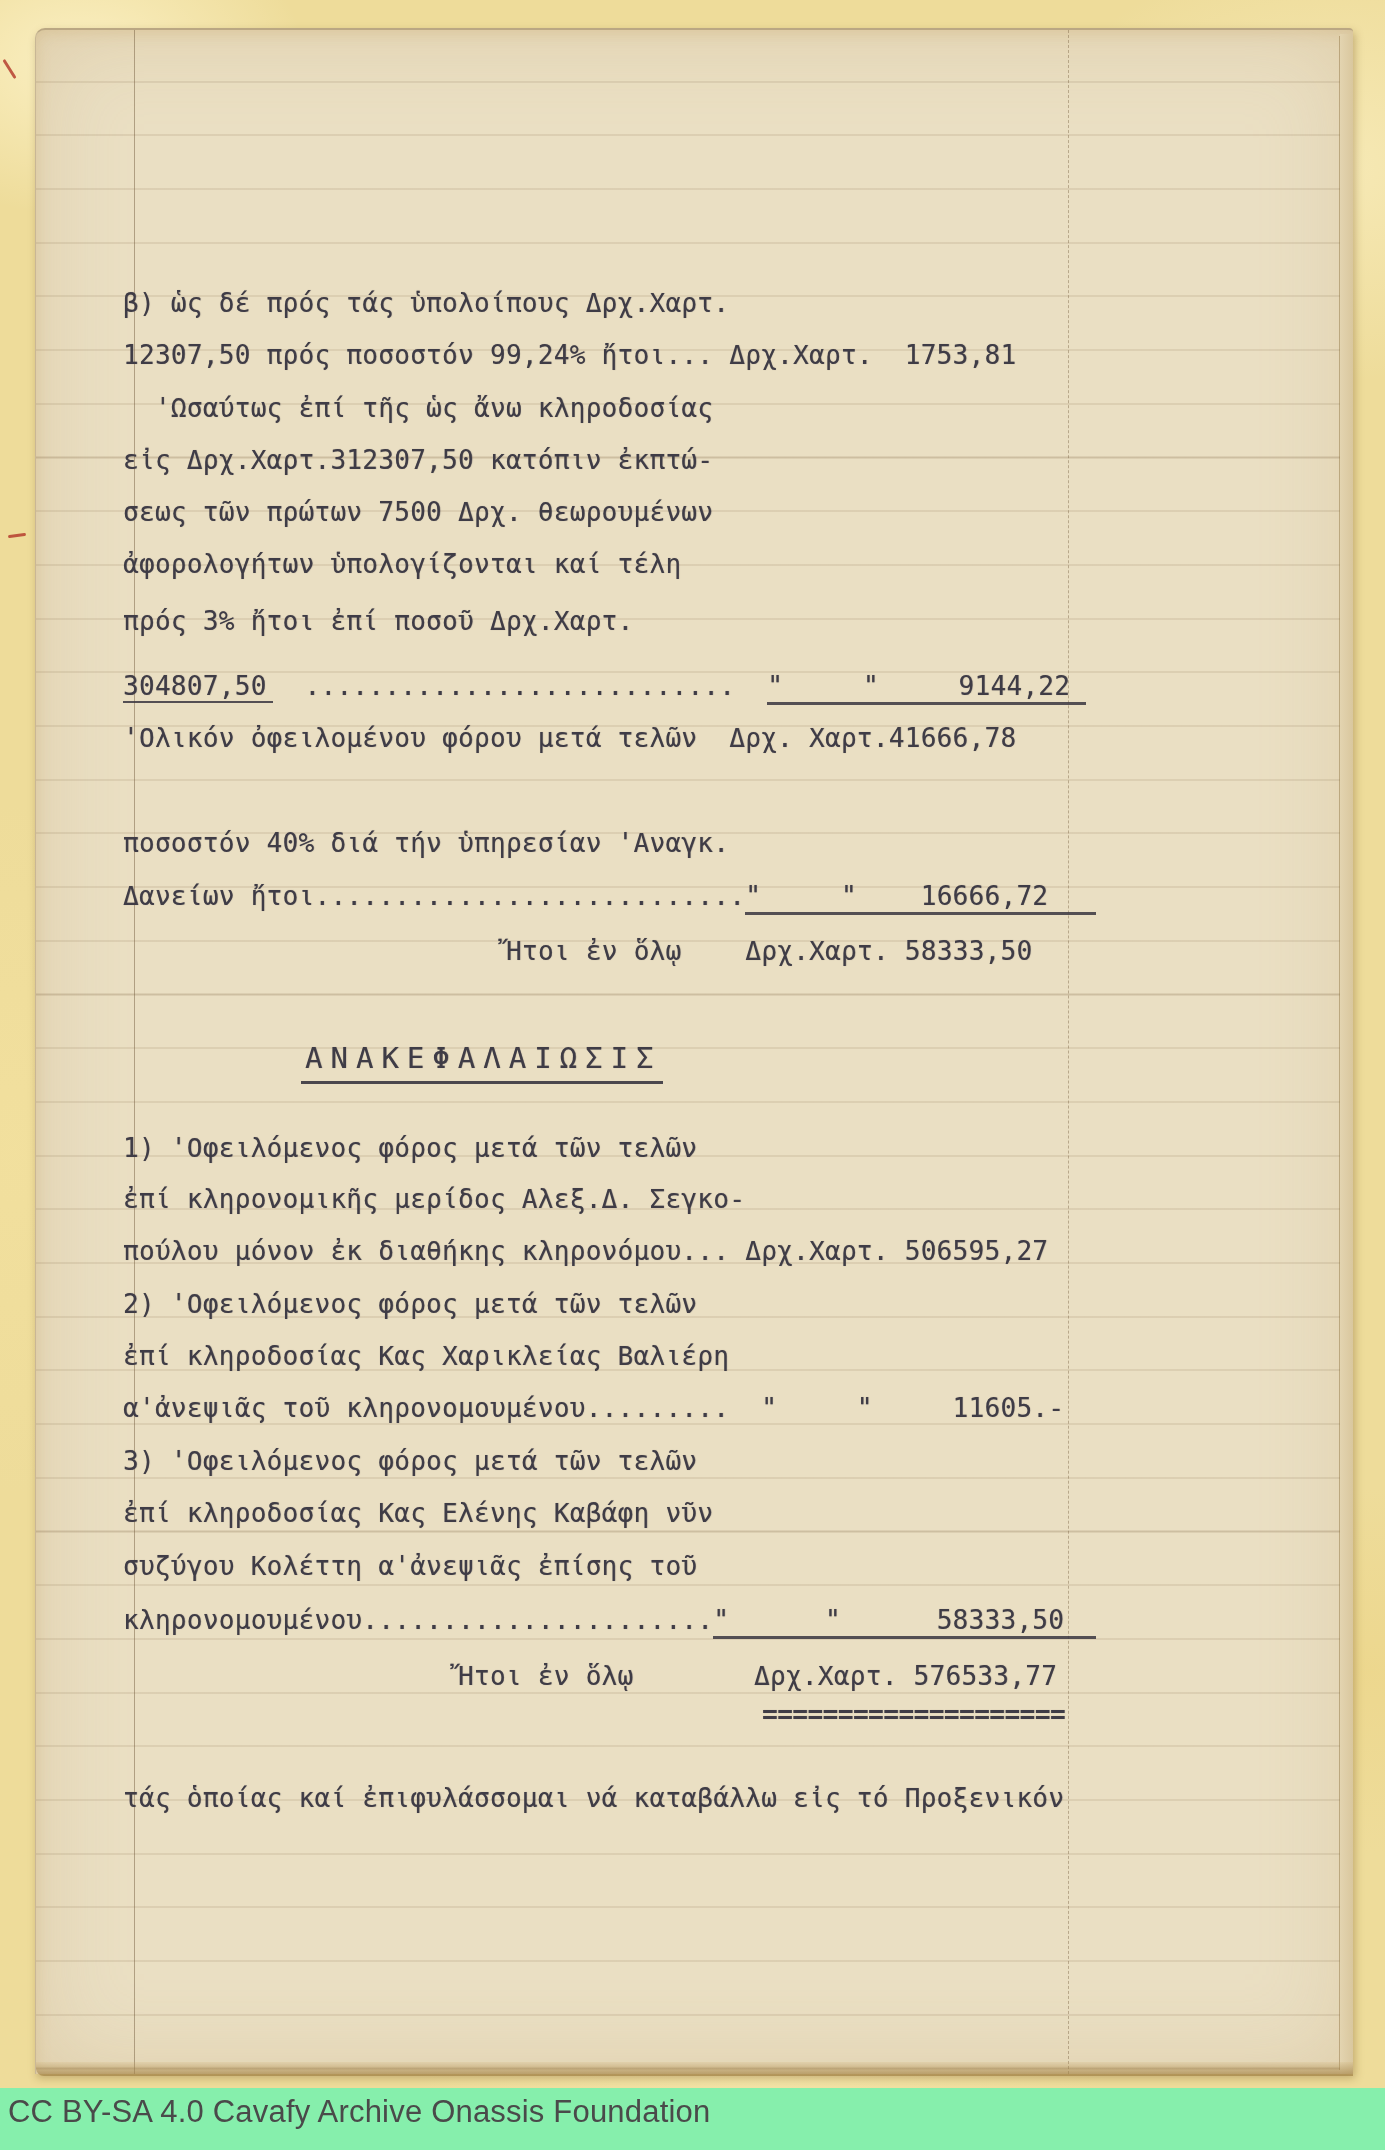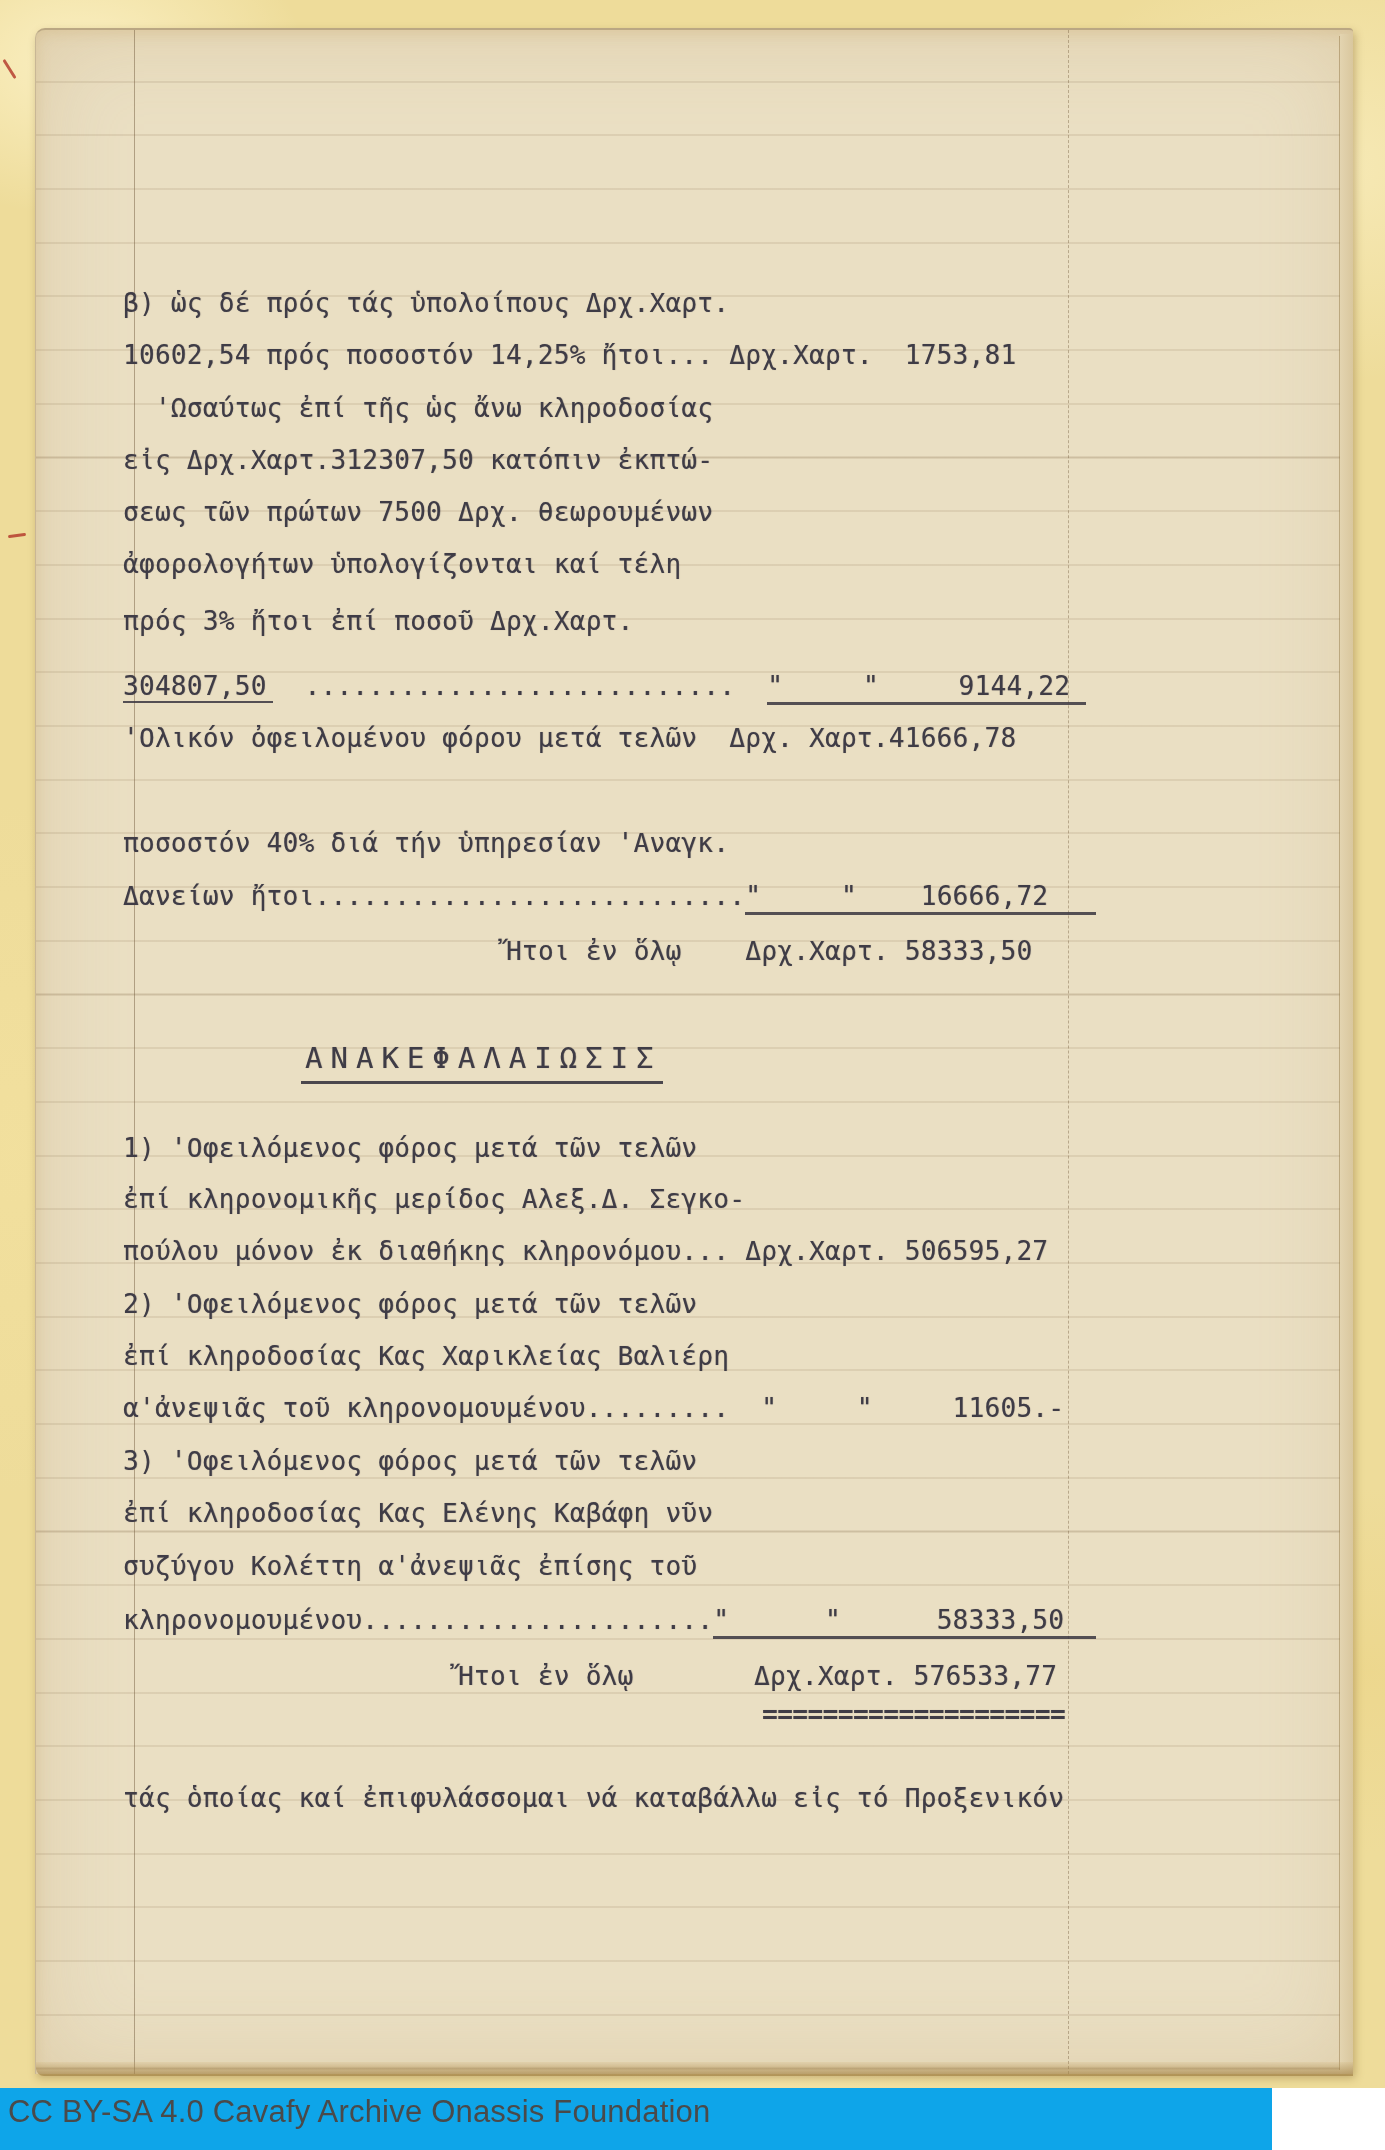--- a/index.html
+++ b/index.html
@@ -60,21 +60,21 @@
     letter-spacing:8px;font-size:29px;
     border-bottom:3px solid rgba(58,54,64,.9);
     padding:0 2px 6px 4px;
   }
   .rule-eq{letter-spacing:-.5px;font-weight:bold;}
   .red-mark{position:absolute;background:#b23327;opacity:.8;border-radius:2px;}
   .red-mark.m1{left:8px;top:58px;width:3px;height:22px;transform:rotate(-32deg);}
   .red-mark.m2{left:8px;top:534px;width:18px;height:3px;transform:rotate(-8deg);}
   
   .credit-strip{
-    position:absolute;left:0;top:2088px;width:1272px;height:62px;background:#0ea5e9;
+    position:absolute;left:0;top:2088px;width:1385px;height:62px;background:#86efac;
   }
   .credit-strip span{
     position:absolute;left:8px;top:6px;
     font-family:"Liberation Sans","DejaVu Sans",sans-serif;
     font-size:31px;font-weight:500;color:#4a4a4a;letter-spacing:.2px;
   }
 </style>
 </head>
 <body>
 
@@ -83,21 +83,21 @@
   <div class="red-mark m2"></div>
 
   <div class="paper">
     <div class="ruling"></div>
     <div class="vrule left"></div>
     <div class="vrule right"></div>
     <div class="edge-right-strip"></div>
     <div class="edge-right-line"></div>
 
     <div class="tl" style="left:87px;top:257px">β) ὡς δέ πρός τάς ὑπολοίπους Δρχ.Χαρτ.</div>
-    <div class="tl" style="left:87px;top:309px">10602,54 πρός ποσοστόν 14,25% ἤτοι... Δρχ.Χαρτ.  1753,81</div>
+    <div class="tl" style="left:87px;top:309px">12307,50 πρός ποσοστόν 99,24% ἤτοι... Δρχ.Χαρτ.  1753,81</div>
     <div class="tl" style="left:87px;top:362px">  'Ωσαύτως ἐπί τῆς ὡς ἄνω κληροδοσίας</div>
     <div class="tl" style="left:87px;top:414px">εἰς Δρχ.Χαρτ.312307,50 κατόπιν ἐκπτώ-</div>
     <div class="tl" style="left:87px;top:466px">σεως τῶν πρώτων 7500 Δρχ. θεωρουμένων</div>
     <div class="tl" style="left:87px;top:518px">ἀφορολογήτων ὑπολογίζονται καί τέλη</div>
     <div class="tl" style="left:87px;top:575px">πρός 3% ἤτοι ἐπί ποσοῦ Δρχ.Χαρτ.</div>
 
     <div class="tl" style="left:87px;top:640px"><span class="u2">304807,50</span><span>  ...........................  </span><span class="u3">"     "     9144,22 </span></div>
 
     <div class="tl" style="left:87px;top:692px">'Ολικόν ὀφειλομένου φόρου μετά τελῶν  Δρχ. Χαρτ.41666,78</div>
     <div class="tl" style="left:87px;top:797px">ποσοστόν 40% διά τήν ὑπηρεσίαν 'Αναγκ.</div>

